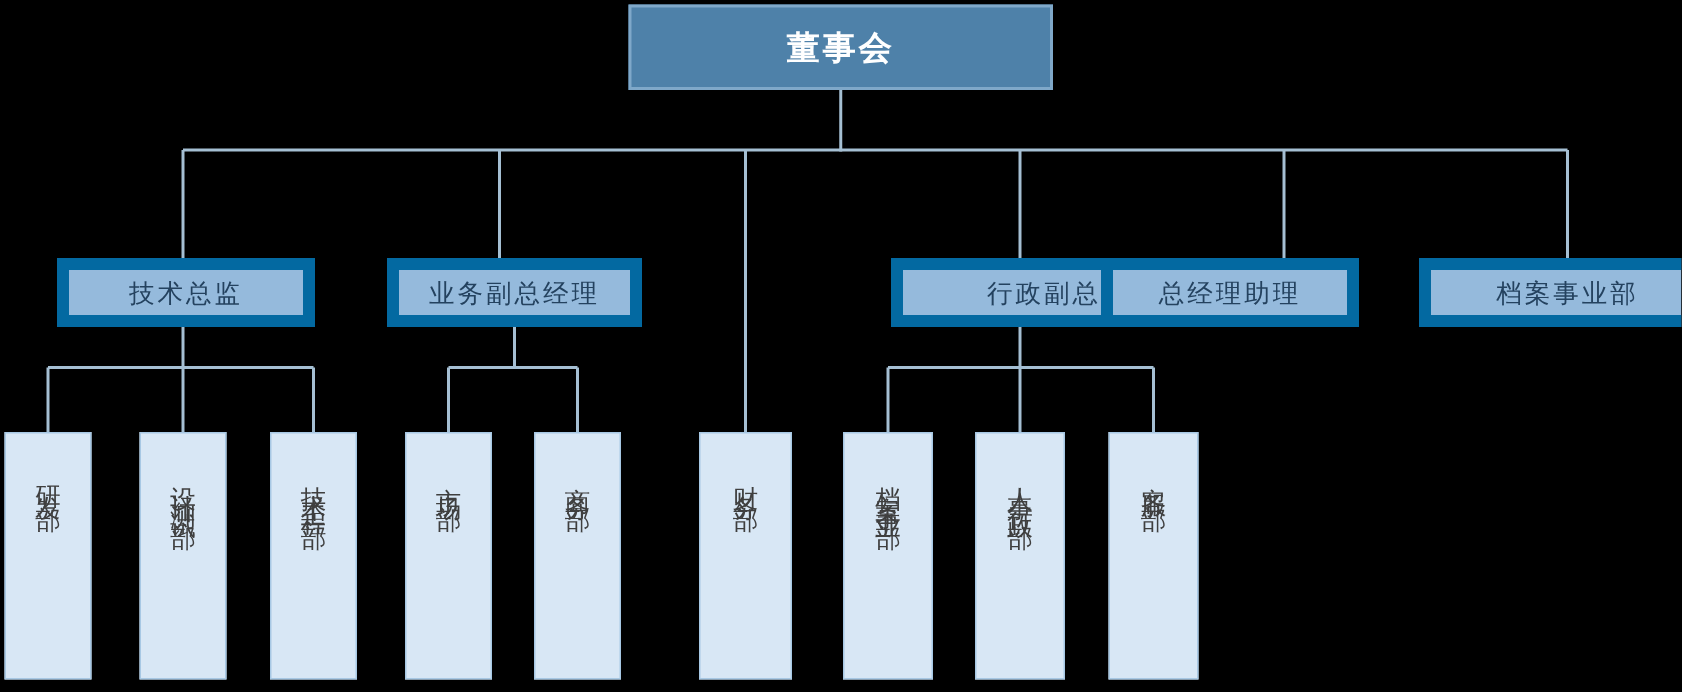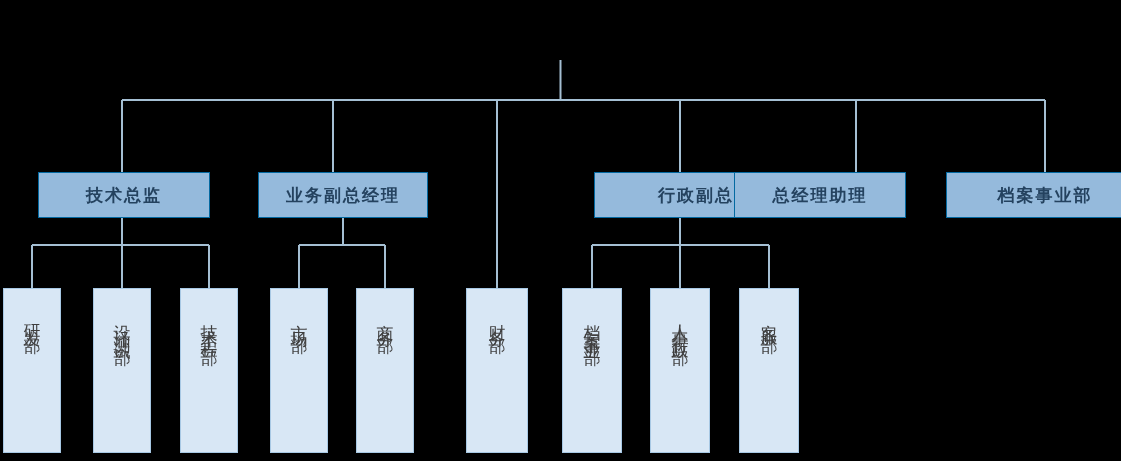--- a/index.html
+++ b/index.html
@@ -22,24 +22,24 @@
   .root-node {
     background: #4E81A9;
     border: 2px solid #7FA8C9;
     color: #FFFFFF;
     font-size: 22px;
     font-weight: bold;
     letter-spacing: 2px;
   }
   .exec-node {
     background: #95BADC;
-    border: 1px solid #0369a1;
+    border: 8px solid #0369a1;
     color: #24425F;
     font-size: 17px;
-    font-weight: bold;
+    font-weight: normal;
     letter-spacing: 2px;
   }
   .dept-node {
     background: #D8E7F5;
     border: 1.5px solid #A7C8E4;
     align-items: flex-start;
     justify-content: center;
   }
   .dept-node span {
     writing-mode: vertical-rl;
@@ -73,20 +73,23 @@
       <path d="M299 245 H385"></path>
       <path d="M299 245 V288"></path>
       <path d="M385 245 V288"></path>
       <path d="M680 218 V288"></path>
       <path d="M592 245 H769"></path>
       <path d="M592 245 V288"></path>
       <path d="M769 245 V288"></path>
     </g>
   </svg>
 
+  <div class="node root-node" style="left:419px; top:3px; width:283px; height:57px;">
+    <span>董事会</span>
+  </div>
 
   <div class="node exec-node" style="left:38px; top:172px; width:172px; height:46px;">
     <span>技术总监</span>
   </div>
   <div class="node exec-node" style="left:258px; top:172px; width:170px; height:46px;">
     <span>业务副总经理</span>
   </div>
   <div class="node exec-node" style="left:594px; top:172px; width:172px; height:46px;padding-left:32px;">
     <span>行政副总</span>
   </div>

